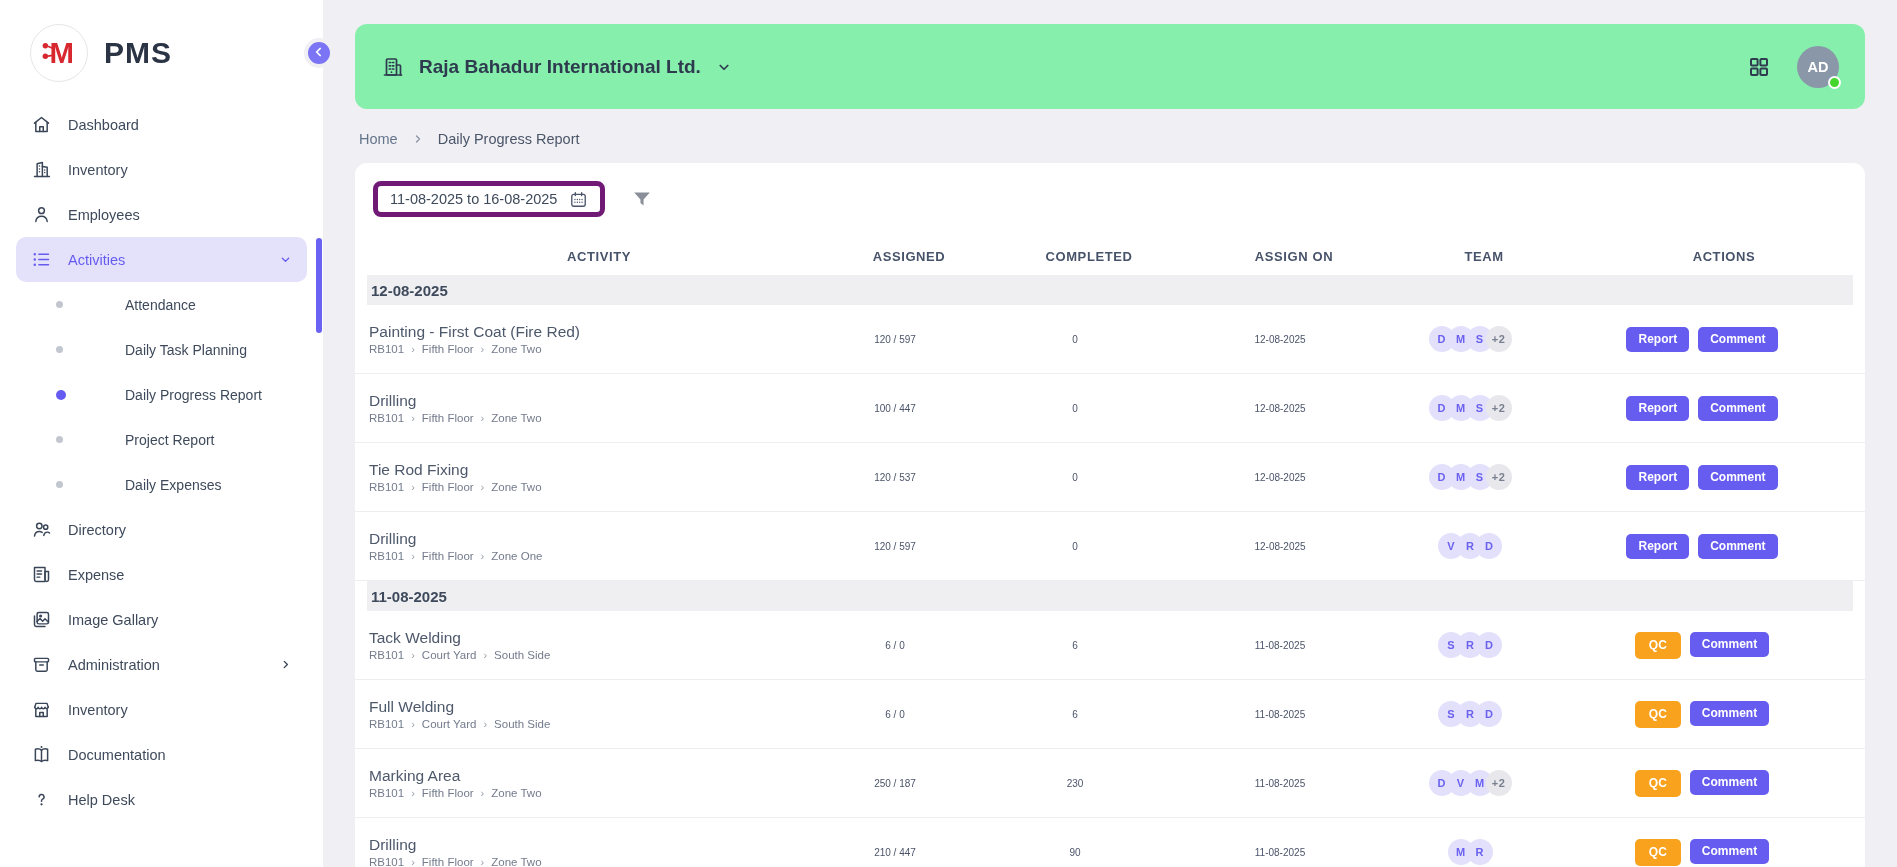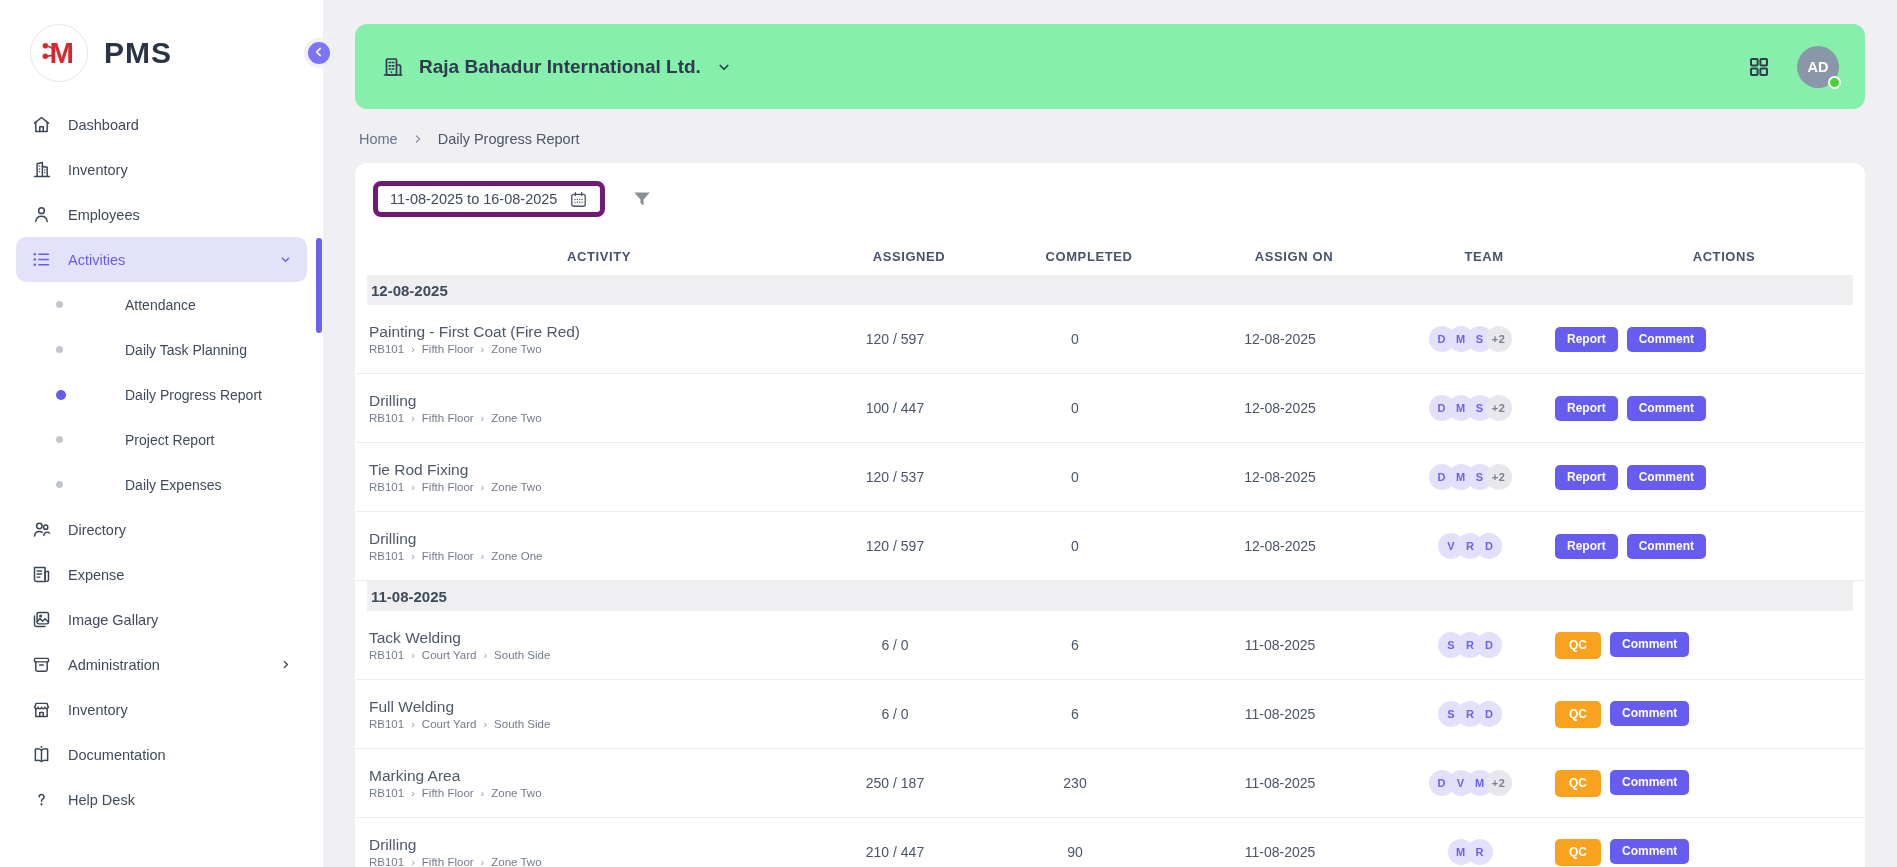--- a/index.html
+++ b/index.html
@@ -99,29 +99,29 @@
   .tbody { overflow:hidden; }
   .group-row {
     height:30px; background:#EFEFF2; margin:0 12px; display:flex; align-items:center;
     padding-left:4px; font-size:15px; font-weight:700; color:#3E4A5B;
   }
   .row { height:69px; border-bottom:1px solid #ECEEF1; }
   .cell-activity { padding-left:14px; }
   .act-title { font-size:15.5px; color:#4D586B; }
   .act-path { margin-top:2px; display:flex; align-items:center; gap:7px; font-size:11.5px; color:#737B8C; }
   .act-path .sep { color:#9aa1ad; font-size:11px; }
-  .cell-num, .cell-date { text-align:center; font-size:14px; color:#4A5469; }
+  .cell-num, .cell-date { text-align:center; font-size:10px; color:#4A5469; }
   .cell-team { display:flex; justify-content:center; }
   .tavatar {
     width:26px; height:26px; border-radius:50%; background:#E2E0FB; color:#6B61EF;
     font-size:11px; font-weight:700; display:grid; place-items:center; margin-left:-7px;
   }
   .tavatar:first-child { margin-left:0; }
   .tavatar.more { background:#E8E8EC; color:#787F8E; letter-spacing:.5px; }
-  .cell-actions { display:flex; justify-content:flex-start; gap:9px; padding-right:16px; }
+  .cell-actions { display:flex; justify-content:center; gap:9px; padding-right:16px; }
   .btn {
     border:none; cursor:pointer; height:25px; border-radius:5px; padding:0 12px;
     font-family:"Liberation Sans", sans-serif; font-size:12px; font-weight:700; color:#fff;
     background:#665CF0; display:grid; place-items:center;
   }
   .btn.qc { background:#F9A21D; height:27px; padding:0 14px; }
 </style>
 </head>
 <body>
 

